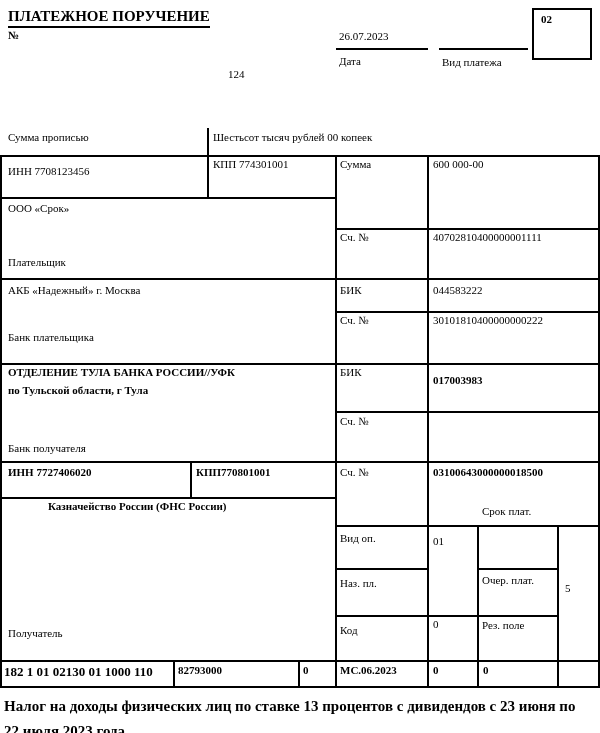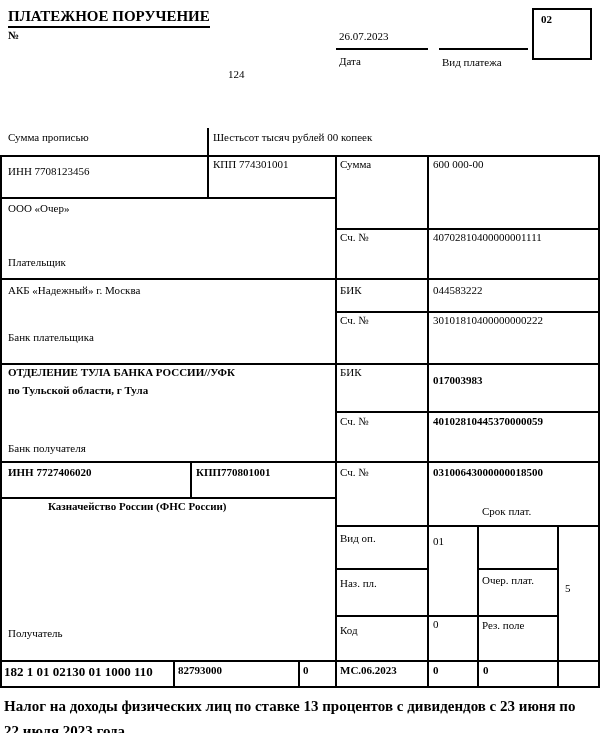--- a/index.html
+++ b/index.html
@@ -61,38 +61,37 @@
   <div class="vl" style="left:173px; top:660px; height:28px;"></div>
   <div class="vl" style="left:298px; top:660px; height:28px;"></div>
 
   <span class="t" style="left:8px; top:131px;">Сумма прописью</span>
   <span class="t" style="left:213px; top:131px;">Шестьсот тысяч рублей 00 копеек</span>
 
   <span class="t" style="left:8px; top:165px;">ИНН 7708123456</span>
   <span class="t" style="left:213px; top:158px;">КПП 774301001</span>
   <span class="t" style="left:340px; top:158px;">Сумма</span>
   <span class="t" style="left:433px; top:158px;">600 000-00</span>
-  <span class="t" style="left:8px; top:202px;">ООО «Очер»</span>
+  <span class="t" style="left:8px; top:202px;">ООО «Срок»</span>
   <span class="t" style="left:340px; top:231px;">Сч. №</span>
   <span class="t" style="left:433px; top:231px;">40702810400000001111</span>
   <span class="t" style="left:8px; top:256px;text-align:center;">Плательщик</span>
 
   <span class="t" style="left:8px; top:284px;">АКБ «Надежный» г. Москва</span>
   <span class="t" style="left:340px; top:284px;">БИК</span>
   <span class="t" style="left:433px; top:284px;">044583222</span>
   <span class="t" style="left:340px; top:314px;">Сч. №</span>
   <span class="t" style="left:433px; top:314px;">30101810400000000222</span>
   <span class="t" style="left:8px; top:331px;">Банк плательщика</span>
 
   <span class="t b" style="left:8px; top:384px;">по Тульской области, г Тула</span>
   <span class="t b" style="left:8px; top:366px;">ОТДЕЛЕНИЕ ТУЛА БАНКА РОССИИ//УФК</span>
   <span class="t" style="left:340px; top:366px;">БИК</span>
   <span class="t b" style="left:433px; top:374px;">017003983</span>
   <span class="t" style="left:340px; top:415px;">Сч. №</span>
-  <span class="t b" style="left:433px; top:415px;">40102810445370000059</span>
   <span class="t" style="left:8px; top:442px;">Банк получателя</span>
 
   <span class="t b" style="left:8px; top:466px;">ИНН 7727406020</span>
   <span class="t b" style="left:196px; top:466px;">КПП770801001</span>
   <span class="t" style="left:340px; top:466px;">Сч. №</span>
   <span class="t b" style="left:433px; top:466px;">03100643000000018500</span>
   <span class="t b" style="left:8px; top:500px;margin-left:40px;">Казначейство России (ФНС России)</span>
   <span class="t" style="left:8px; top:627px;">Получатель</span>
 
   <span class="t" style="left:340px; top:532px;">Вид оп.</span>

